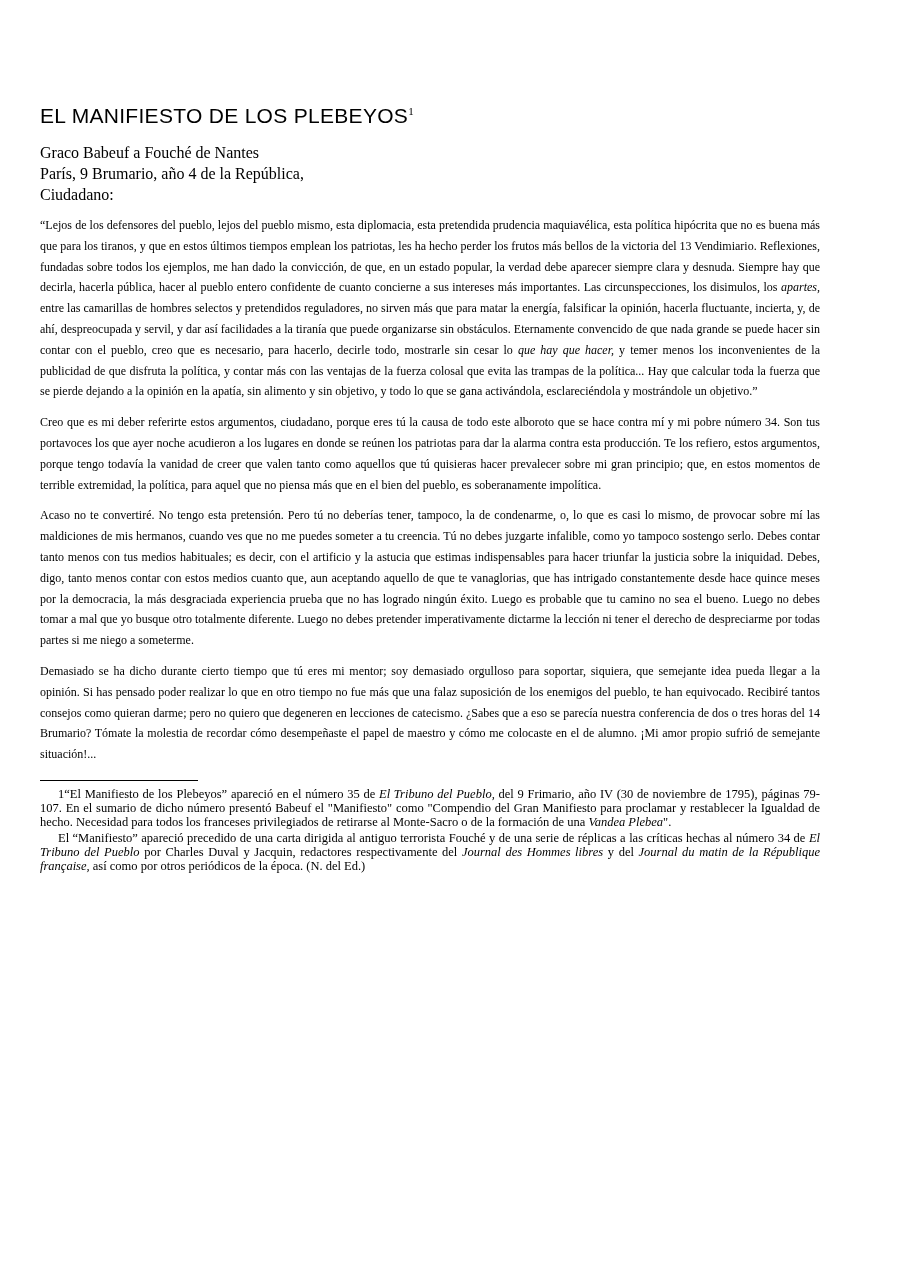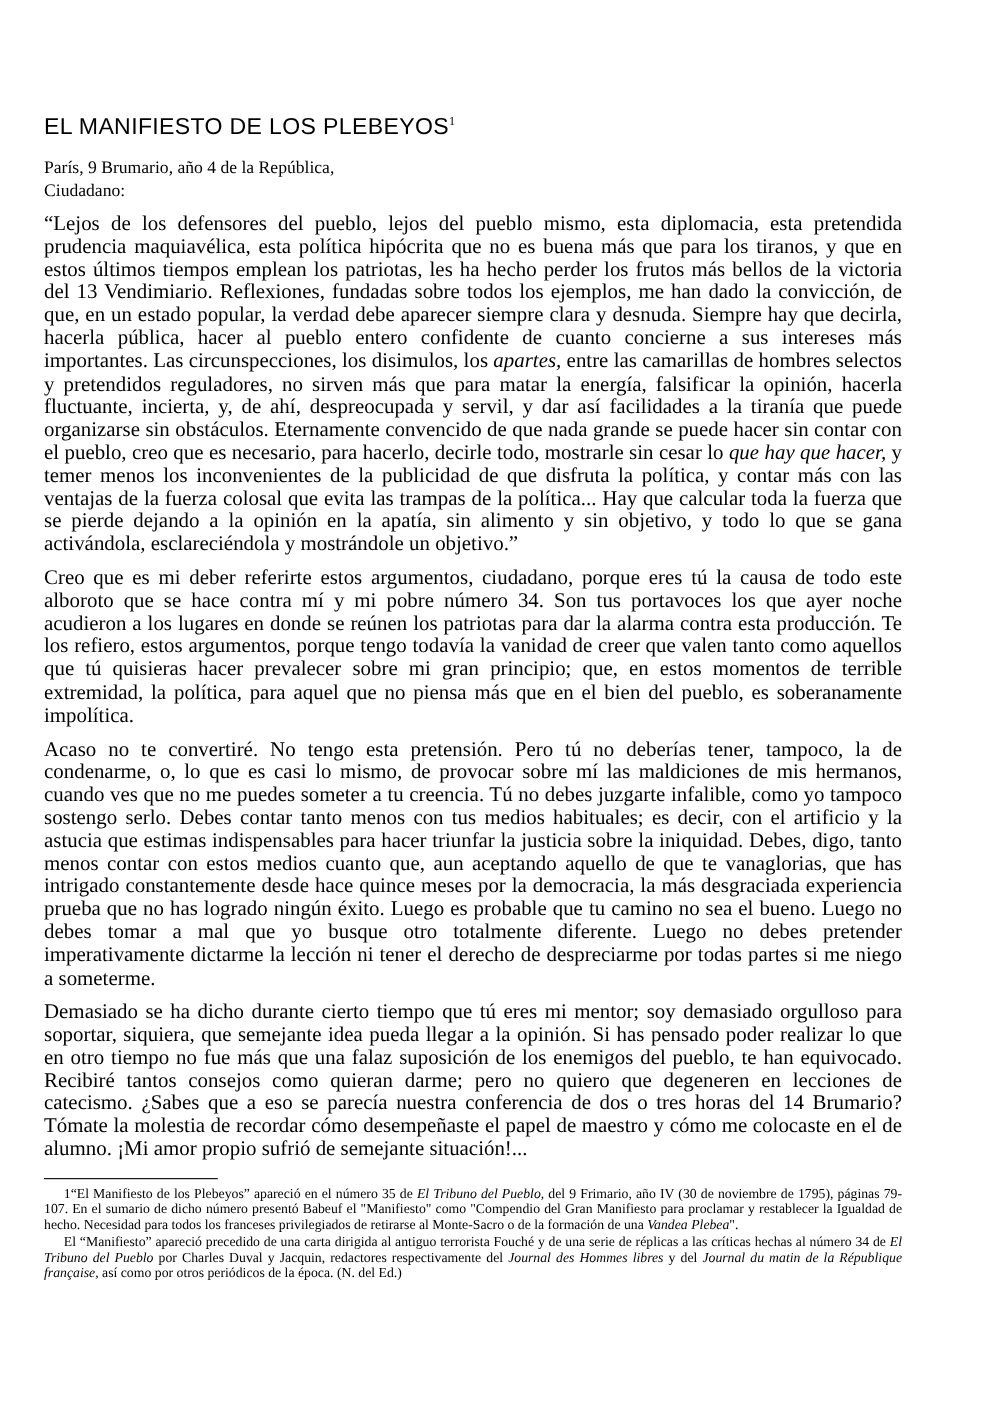--- a/index.html
+++ b/index.html
@@ -26,21 +26,21 @@
     font-size: 11px;
     vertical-align: super;
     line-height: 0;
     font-family: "Liberation Serif", serif;
   }
   .salutation-line {
     font-size: 16px;
     line-height: 21px;
   }
   p.body-par {
-    font-size: 19px;
+    font-size: 12px;
     line-height: 20.8px;
     text-align: justify;
     margin: 10px 0 0 0;
   }
   .it { font-style: italic; }
   .fn-rule {
     width: 158px;
     border: none;
     border-top: 1.5px solid #000000;
     margin: 15px 0 6px 0;
@@ -55,20 +55,21 @@
   .fn-marker { font-size: 12.5px; }
 </style>
 </head>
 <body>
 
 <div class="page">
 
   <h1 class="title"><span>EL MANIFIESTO DE LOS PLEBEYOS</span><sup class="note-ref">1</sup></h1>
 
   <div>
+    <div class="salutation-line">Graco Babeuf a Fouché de Nantes</div>
     <div class="salutation-line">París, 9 Brumario, año 4 de la República,</div>
     <div class="salutation-line">Ciudadano:</div>
   </div>
 
   <p class="body-par"><span>“Lejos de los defensores del pueblo, lejos del pueblo mismo, esta diplomacia, esta pretendida prudencia maquiavélica, esta política hipócrita que no es buena más que para los tiranos, y que en estos últimos tiempos emplean los patriotas, les ha hecho perder los frutos más bellos de la victoria del 13 Vendimiario. Reflexiones, fundadas sobre todos los ejemplos, me han dado la convicción, de que, en un estado popular, la verdad debe aparecer siempre clara y desnuda. Siempre hay que decirla, hacerla pública, hacer al pueblo entero confidente de cuanto concierne a sus intereses más importantes. Las circunspecciones, los disimulos, los </span><span class="it">apartes,</span><span> entre las camarillas de hombres selectos y pretendidos reguladores, no sirven más que para matar la energía, falsificar la opinión, hacerla fluctuante, incierta, y, de ahí, despreocupada y servil, y dar así facilidades a la tiranía que puede organizarse sin obstáculos. Eternamente convencido de que nada grande se puede hacer sin contar con el pueblo, creo que es necesario, para hacerlo, decirle todo, mostrarle sin cesar lo </span><span class="it">que hay que hacer,</span><span> y temer menos los inconvenientes de la publicidad de que disfruta la política, y contar más con las ventajas de la fuerza colosal que evita las trampas de la política... Hay que calcular toda la fuerza que se pierde dejando a la opinión en la apatía, sin alimento y sin objetivo, y todo lo que se gana activándola, esclareciéndola y mostrándole un objetivo.”</span></p>
 
   <p class="body-par">Creo que es mi deber referirte estos argumentos, ciudadano, porque eres tú la causa de todo este alboroto que se hace contra mí y mi pobre número 34. Son tus portavoces los que ayer noche acudieron a los lugares en donde se reúnen los patriotas para dar la alarma contra esta producción. Te los refiero, estos argumentos, porque tengo todavía la vanidad de creer que valen tanto como aquellos que tú quisieras hacer prevalecer sobre mi gran principio; que, en estos momentos de terrible extremidad, la política, para aquel que no piensa más que en el bien del pueblo, es soberanamente impolítica.</p>
 
   <p class="body-par">Acaso no te convertiré. No tengo esta pretensión. Pero tú no deberías tener, tampoco, la de condenarme, o, lo que es casi lo mismo, de provocar sobre mí las maldiciones de mis hermanos, cuando ves que no me puedes someter a tu creencia. Tú no debes juzgarte infalible, como yo tampoco sostengo serlo. Debes contar tanto menos con tus medios habituales; es decir, con el artificio y la astucia que estimas indispensables para hacer triunfar la justicia sobre la iniquidad. Debes, digo, tanto menos contar con estos medios cuanto que, aun aceptando aquello de que te vanaglorias, que has intrigado constantemente desde hace quince meses por la democracia, la más desgraciada experiencia prueba que no has logrado ningún éxito. Luego es probable que tu camino no sea el bueno. Luego no debes tomar a mal que yo busque otro totalmente diferente. Luego no debes pretender imperativamente dictarme la lección ni tener el derecho de despreciarme por todas partes si me niego a someterme.</p>
 

